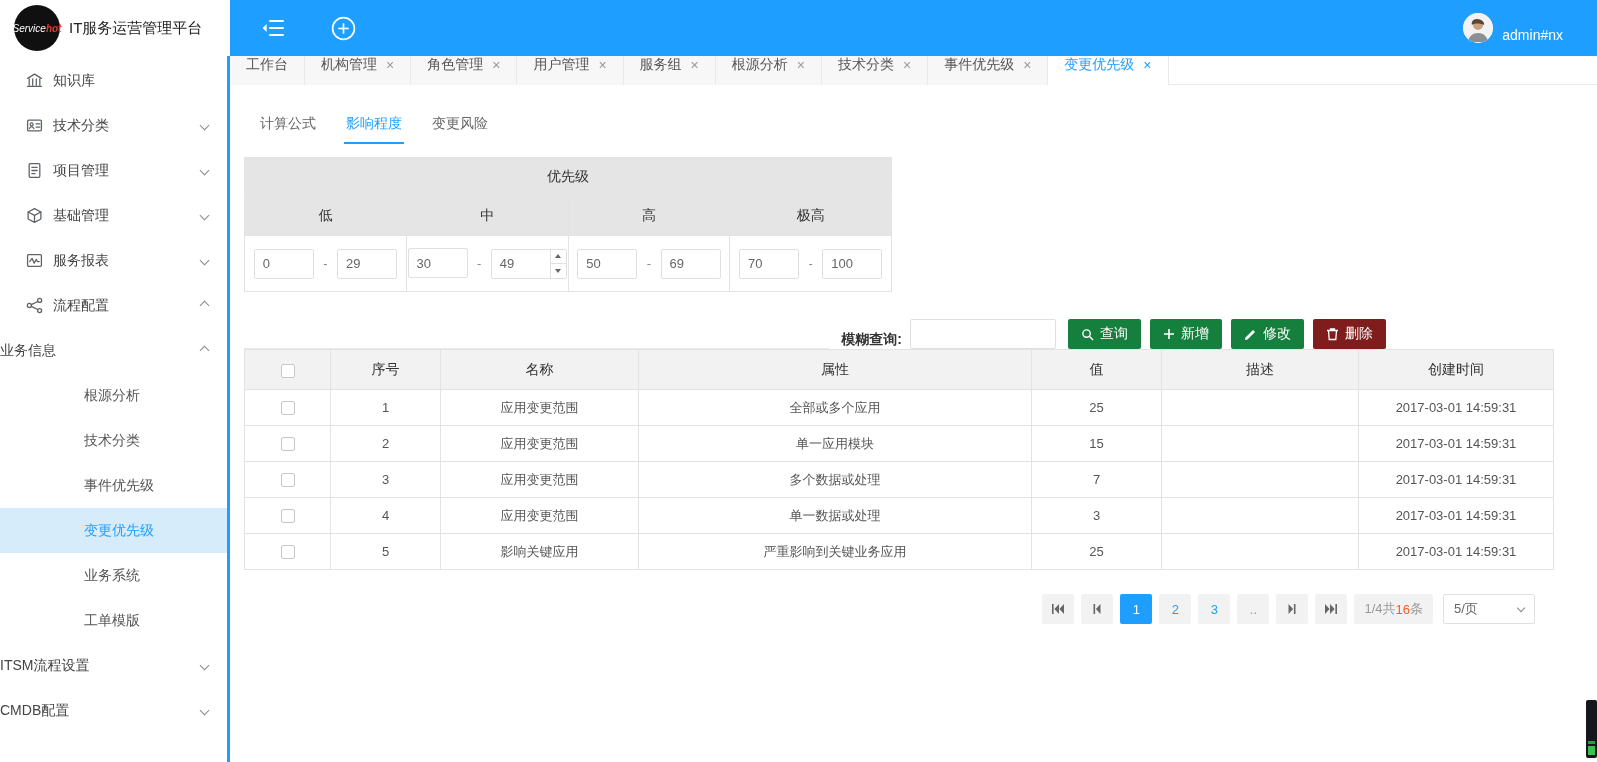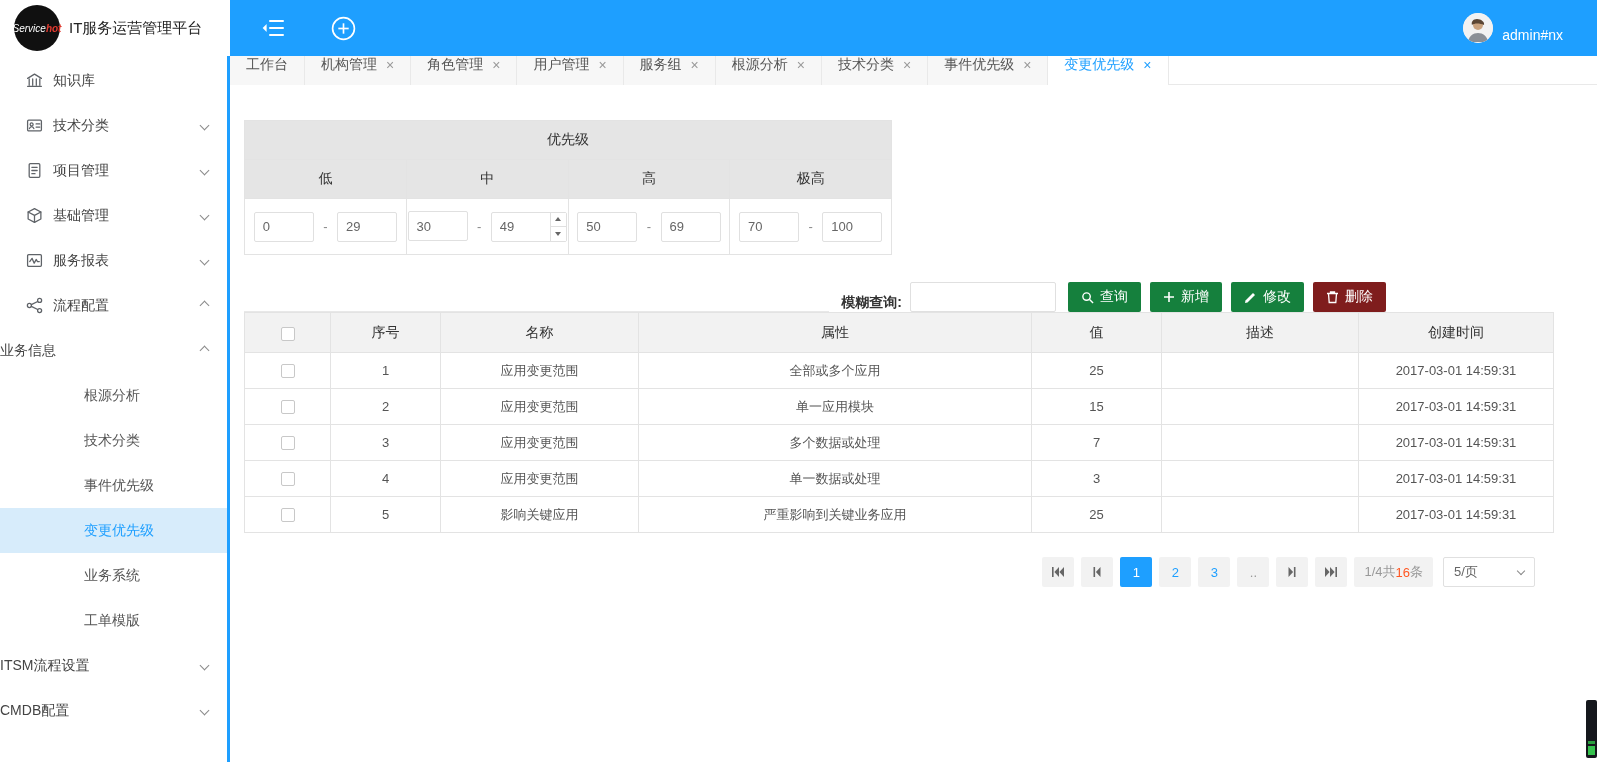--- a/index.html
+++ b/index.html
@@ -265,20 +265,25 @@
       <span class="tab-x">×</span>
     </div>
   <div class="tab active">
       <span>变更优先级</span>
       <span class="tab-x">×</span>
     </div>
 </div>
 
 <main class="content">
 
+  <div class="subtabs">
+    <div class="subtab">计算公式</div>
+    <div class="subtab active">影响程度</div>
+    <div class="subtab">变更风险</div>
+  </div>
 
   <table class="ptable">
     <tbody>
         <tr>
           <th colspan="4">优先级</th>
         </tr>
     <tr>
       <th>低</th>
       <th>中</th>
       <th>高</th>

